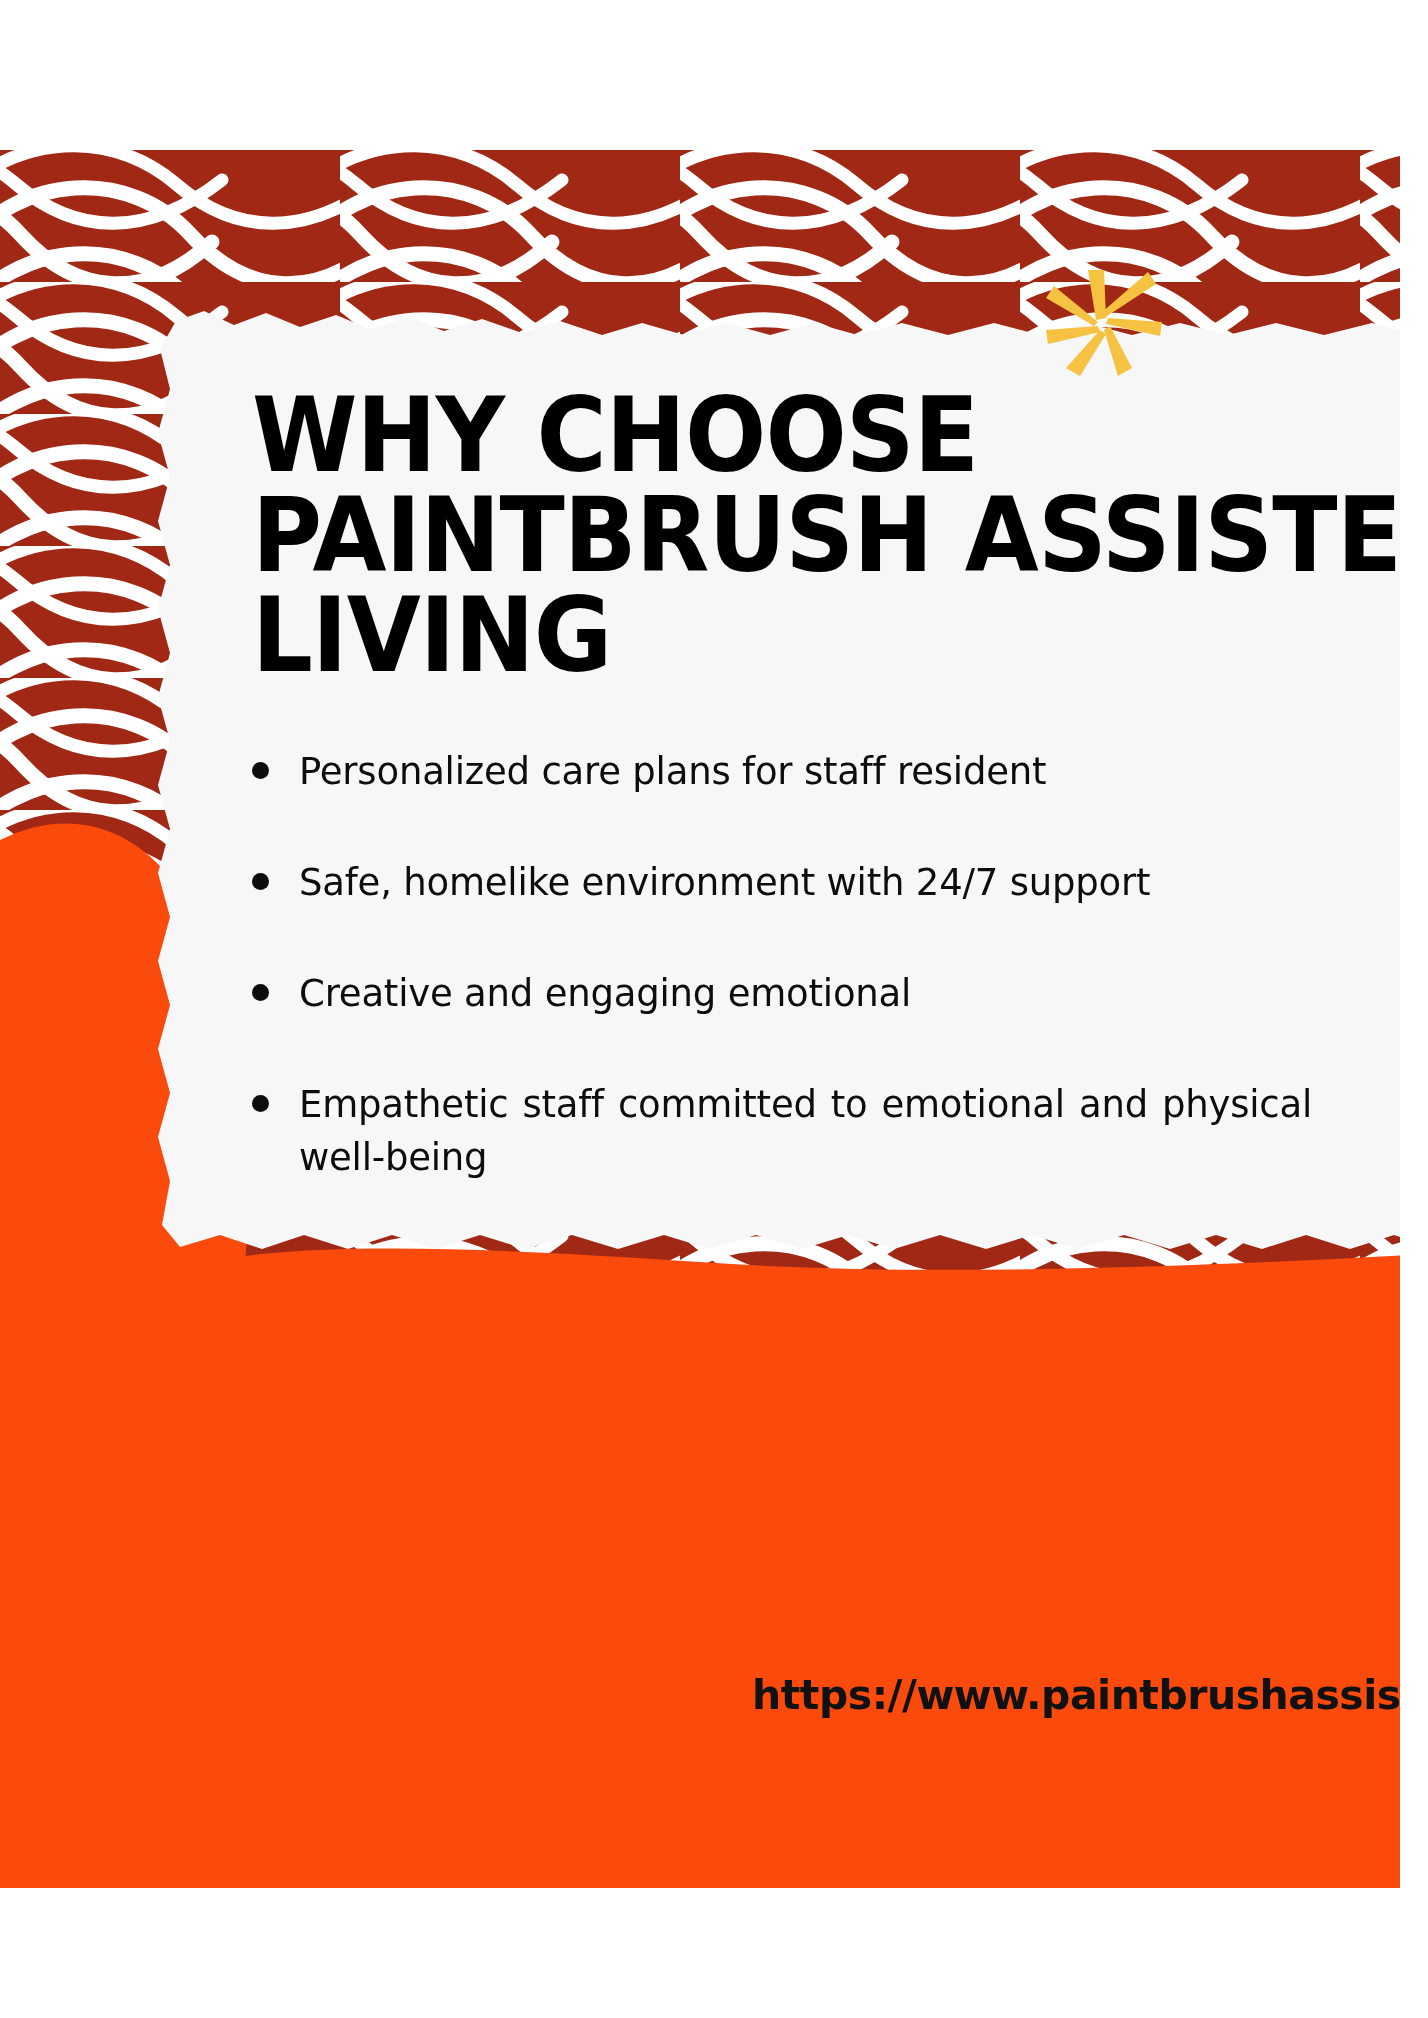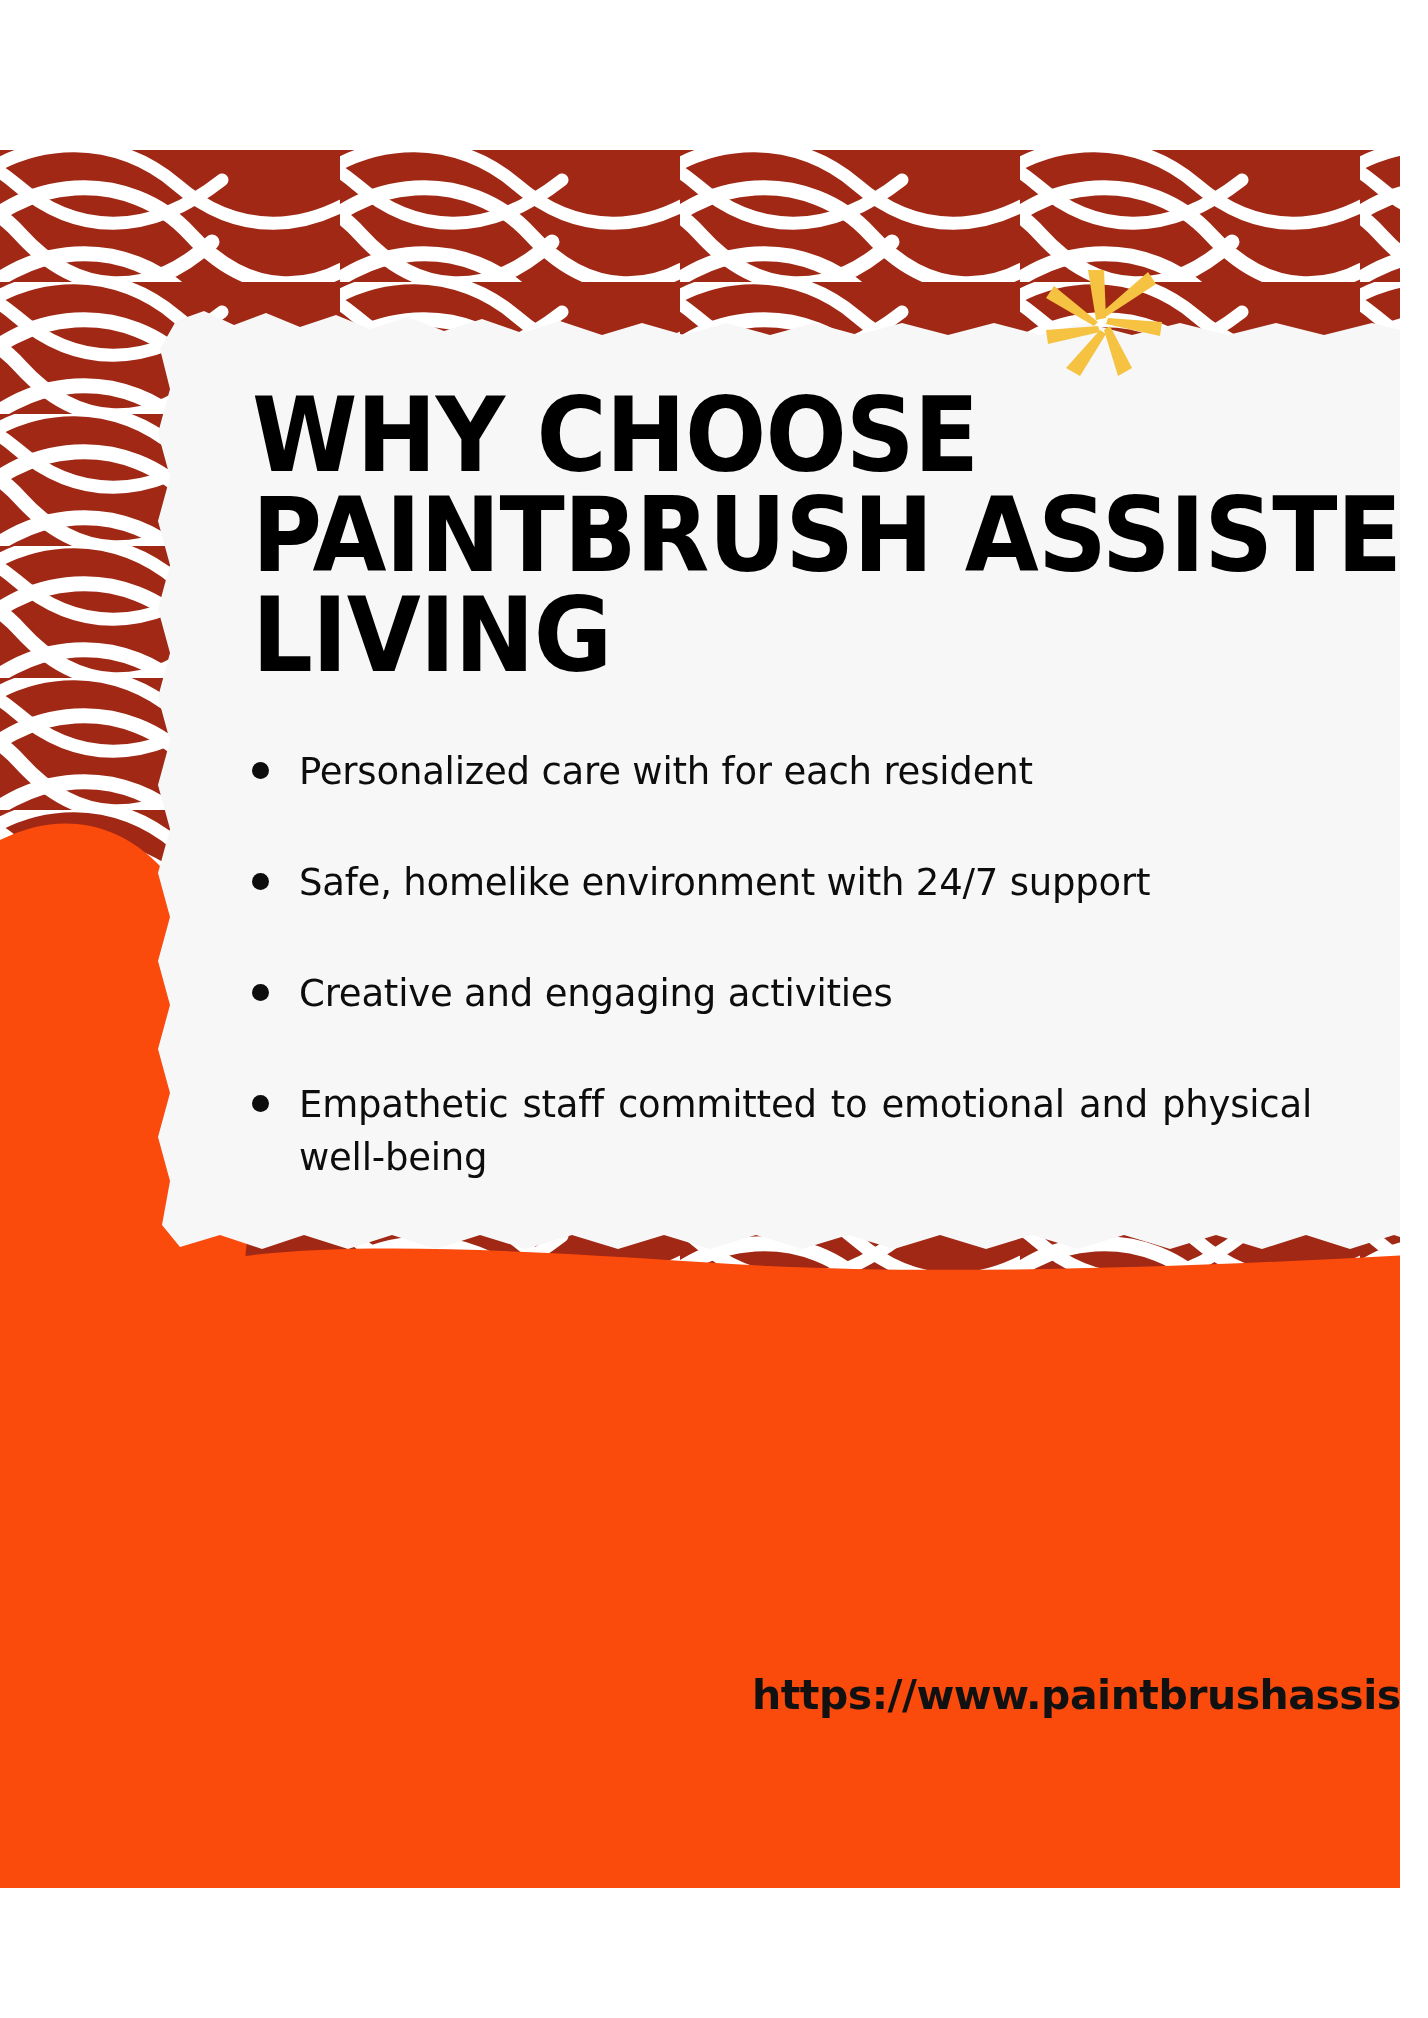--- a/index.html
+++ b/index.html
@@ -227,29 +227,29 @@
 
     <h1 class="poster-title">
       <span class="tline">WHY CHOOSE</span>
       <span class="tline">PAINTBRUSH ASSISTED</span>
       <span class="tline">LIVING</span>
     </h1>
 
     <ul class="bullets">
       <li class="bullet-row">
         <span class="bullet-dot"></span>
-        <span class="bullet-text">Personalized care with for each resident</span>
+        <span class="bullet-text">Personalized care plans for staff resident</span>
       </li>
       <li class="bullet-row">
         <span class="bullet-dot"></span>
         <span class="bullet-text">Safe, homelike environment with 24/7 support</span>
       </li>
       <li class="bullet-row">
         <span class="bullet-dot"></span>
-        <span class="bullet-text">Creative and engaging activities</span>
+        <span class="bullet-text">Creative and engaging emotional</span>
       </li>
       <li class="bullet-row">
         <span class="bullet-dot"></span>
         <span class="bullet-text wrap">Empathetic staff committed to emotional and physical well-being</span>
       </li>
     </ul>
 
   </div>
 
   <div class="url-strip">

